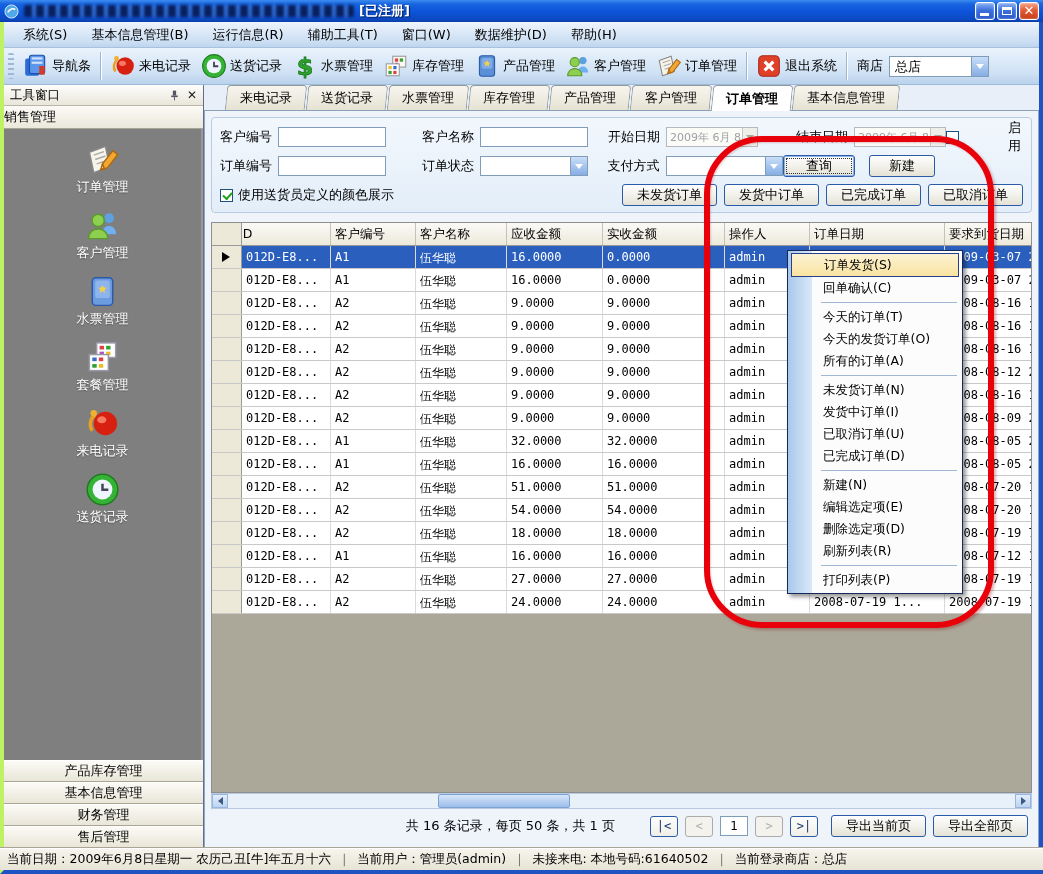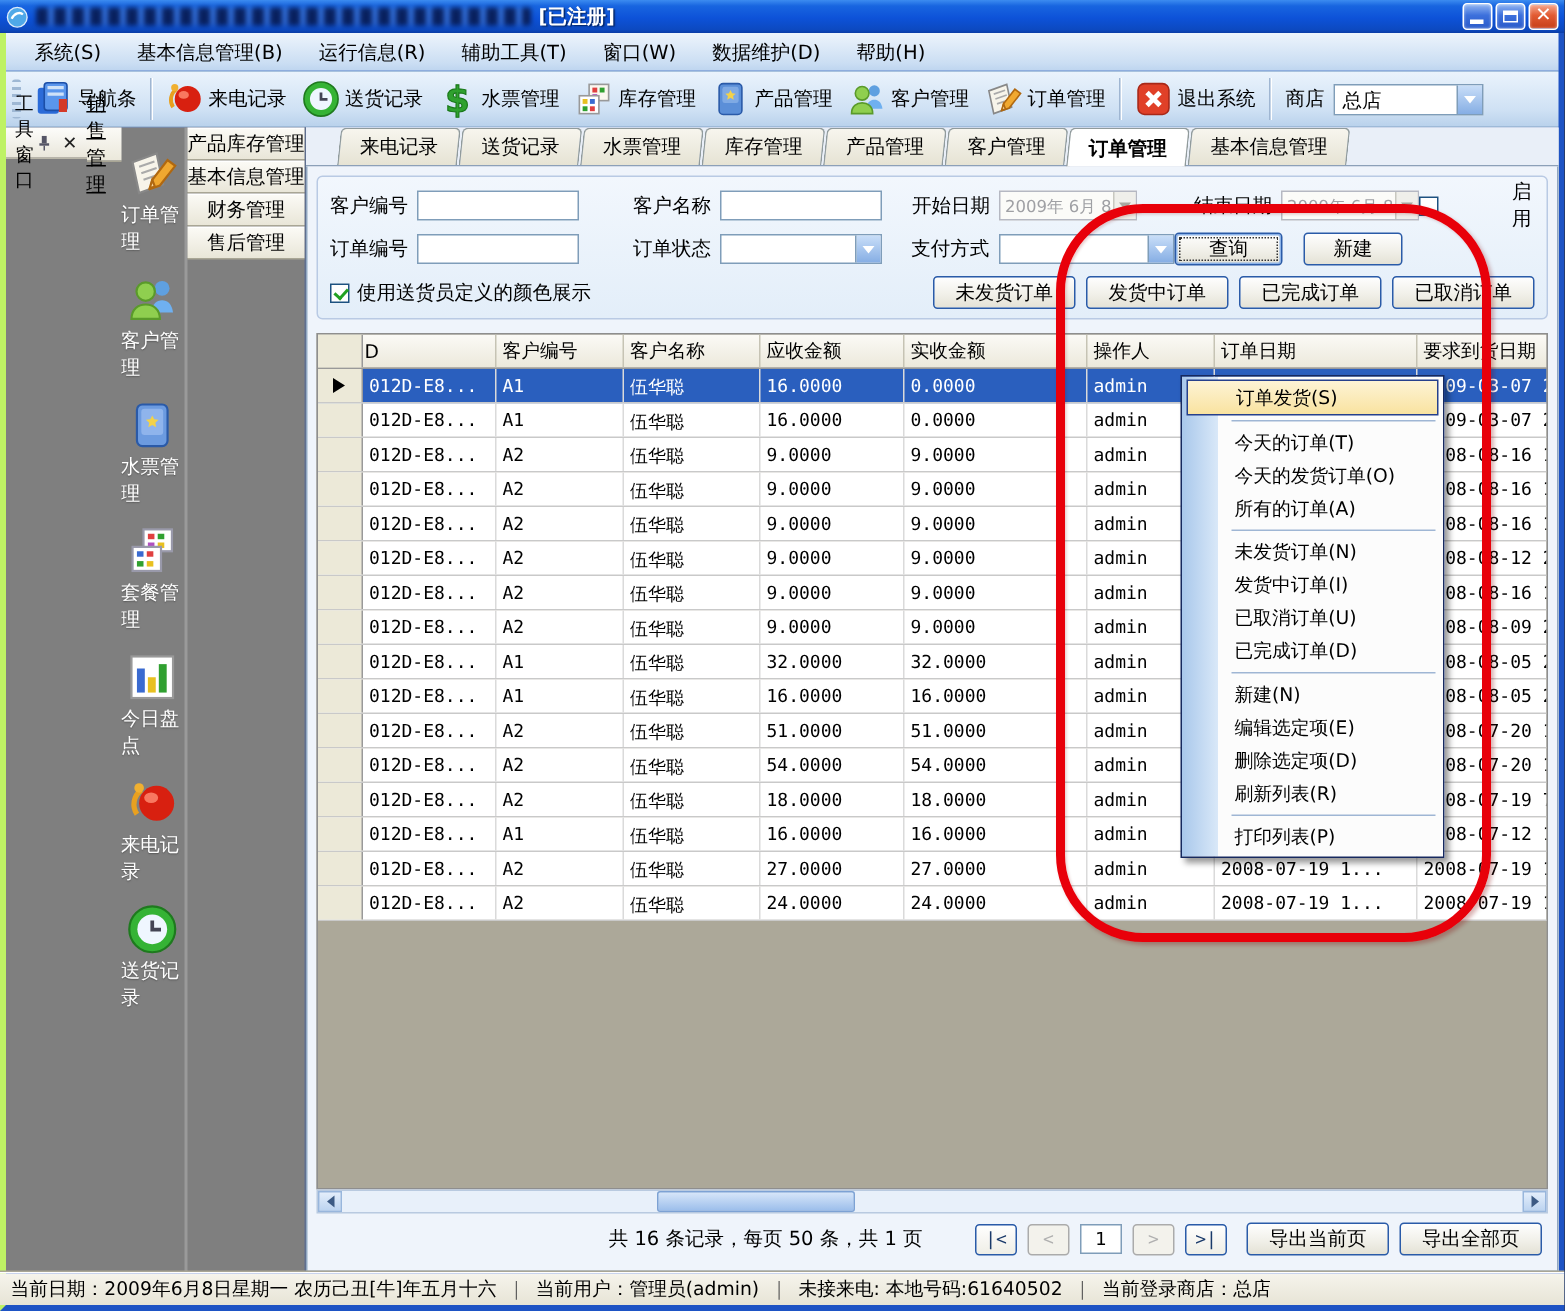--- a/index.html
+++ b/index.html
@@ -41,28 +41,28 @@
   .combo .val { padding:0 5px; font-size:13px; flex:1 1 auto; }
   .combo .drop { width:17px; height:100%; display:flex; align-items:center; justify-content:center;
     background:linear-gradient(180deg,#C9DEF8,#86AEE4); border-left:1px solid #7F9DB9; }
   .chev { width:0; height:0; border-left:4px solid transparent; border-right:4px solid transparent; border-top:5px solid #fff; }
   .store-combo { width:100px; }
 
   
   .body { flex:1 1 auto; display:flex; min-height:0; background:#8A9BBE; }
 
   
-  .sidebar { width:200px; flex:0 0 200px; display:flex; flex-direction:row; background:#7F7F7F; border-right:1px solid #5F6F8F; }
+  .sidebar { width:200px; flex:0 0 200px; display:flex; flex-direction:column; background:#7F7F7F; border-right:1px solid #5F6F8F; }
   .sb-title { height:21px; flex:0 0 21px; display:flex; align-items:center; padding:0 6px; font-size:12.5px;
     background:linear-gradient(180deg,#FDFDFB,#E9E6DA); border-bottom:1px solid #B9B6A8; }
   .sb-title .sb-tools { margin-left:auto; display:flex; gap:6px; align-items:center; }
   .sb-title svg { width:13px; height:13px; }
   .sb-x { font-size:12px; font-weight:bold; color:#222; line-height:13px; }
-  .sb-section { height:23px; flex:0 0 23px; display:flex; align-items:center; justify-content:flex-end; font-size:13px;
-    background:linear-gradient(180deg,#FBFAF6,#EBE8DB); border-bottom:1px solid #A9A695;text-decoration:underline; }
+  .sb-section { height:23px; flex:0 0 23px; display:flex; align-items:center; justify-content:flex-start; font-size:13px;
+    background:linear-gradient(180deg,#FBFAF6,#EBE8DB); border-bottom:1px solid #A9A695; }
   .sb-body { flex:1 1 auto; padding-top:13px; overflow:hidden; border-right:2px solid #9A9A9A; }
   .sb-item { width:100%; display:flex; flex-direction:column; align-items:center; margin-bottom:12px; cursor:default; }
   .sb-item svg { width:35px; height:35px; }
   .sb-item .lbl { color:#FFFFFF; font-size:13px; margin-top:1px; text-shadow:0 1px 1px #555; }
   .sb-groups { flex:0 0 auto;border-radius:22px; }
   .sb-group { height:22px; display:flex; align-items:center; justify-content:center; font-size:13px; color:#000;
     background:linear-gradient(180deg,#FBFAF5,#E9E6D8); border-top:1px solid #FFFFFF; border-bottom:1px solid #A9A695; }
 
   
   .main { flex:1 1 auto; display:flex; flex-direction:column; min-width:0; background:#E9EFF8; }
@@ -335,29 +335,20 @@
               <rect x="14.5" y="4" width="3" height="2.5" fill="#30A030"></rect>
               <rect x="10" y="8" width="3" height="2.5" fill="#B050C0"></rect>
               <rect x="14.5" y="8" width="3" height="2.5" fill="#E8C020"></rect>
               <rect x="3" y="10" width="13" height="11" fill="#FFF" stroke="#99A"></rect>
               <rect x="5" y="12" width="3" height="2.5" fill="#3A6AD0"></rect>
               <rect x="9.5" y="12" width="3" height="2.5" fill="#E04040"></rect>
               <rect x="5" y="16.5" width="3" height="2.5" fill="#30A030"></rect>
               <rect x="9.5" y="16.5" width="3" height="2.5" fill="#E8C020"></rect>
             </svg>
           <span class="lbl">套餐管理</span>
-        </div>
-        <div class="sb-item">
-          <svg viewBox="0 0 24 24">
-              <rect x="2.5" y="2.5" width="19" height="19" fill="#FFF" stroke="#999"></rect>
-              <rect x="5" y="8" width="3.6" height="11" fill="#3A6AD0"></rect>
-              <rect x="10" y="12" width="3.6" height="7" fill="#E8C020"></rect>
-              <rect x="15" y="6" width="3.6" height="13" fill="#30A030"></rect>
-            </svg>
-          <span class="lbl">今日盘点</span>
         </div>
         <div class="sb-item">
           <svg viewBox="0 0 24 24">
               <path d="M5 17a8 8 0 0 1 2-11" stroke="#E8A020" stroke-width="2.4" fill="none"></path>
               <circle cx="6" cy="5" r="2.2" fill="#F0B030"></circle>
               <circle cx="14" cy="12" r="8" fill="#D82010"></circle>
               <ellipse cx="11.5" cy="9.5" rx="3.2" ry="2.4" fill="#F87860"></ellipse>
             </svg>
           <span class="lbl">来电记录</span>
         </div>
@@ -662,20 +653,23 @@
     <span>未接来电: 本地号码:61640502</span>
     <span class="sb-div">｜</span>
     <span>当前登录商店：总店</span>
   </div>
 
   <div class="context-menu">
 
   <div class="cm-item hilite">
         <span>订单发货(S)</span>
       </div>
+      <div class="cm-item">
+        <span>回单确认(C)</span>
+      </div>
       <div class="cm-item sep"></div>
       <div class="cm-item">
         <span>今天的订单(T)</span>
       </div>
       <div class="cm-item">
         <span>今天的发货订单(O)</span>
       </div>
       <div class="cm-item">
         <span>所有的订单(A)</span>
       </div>

